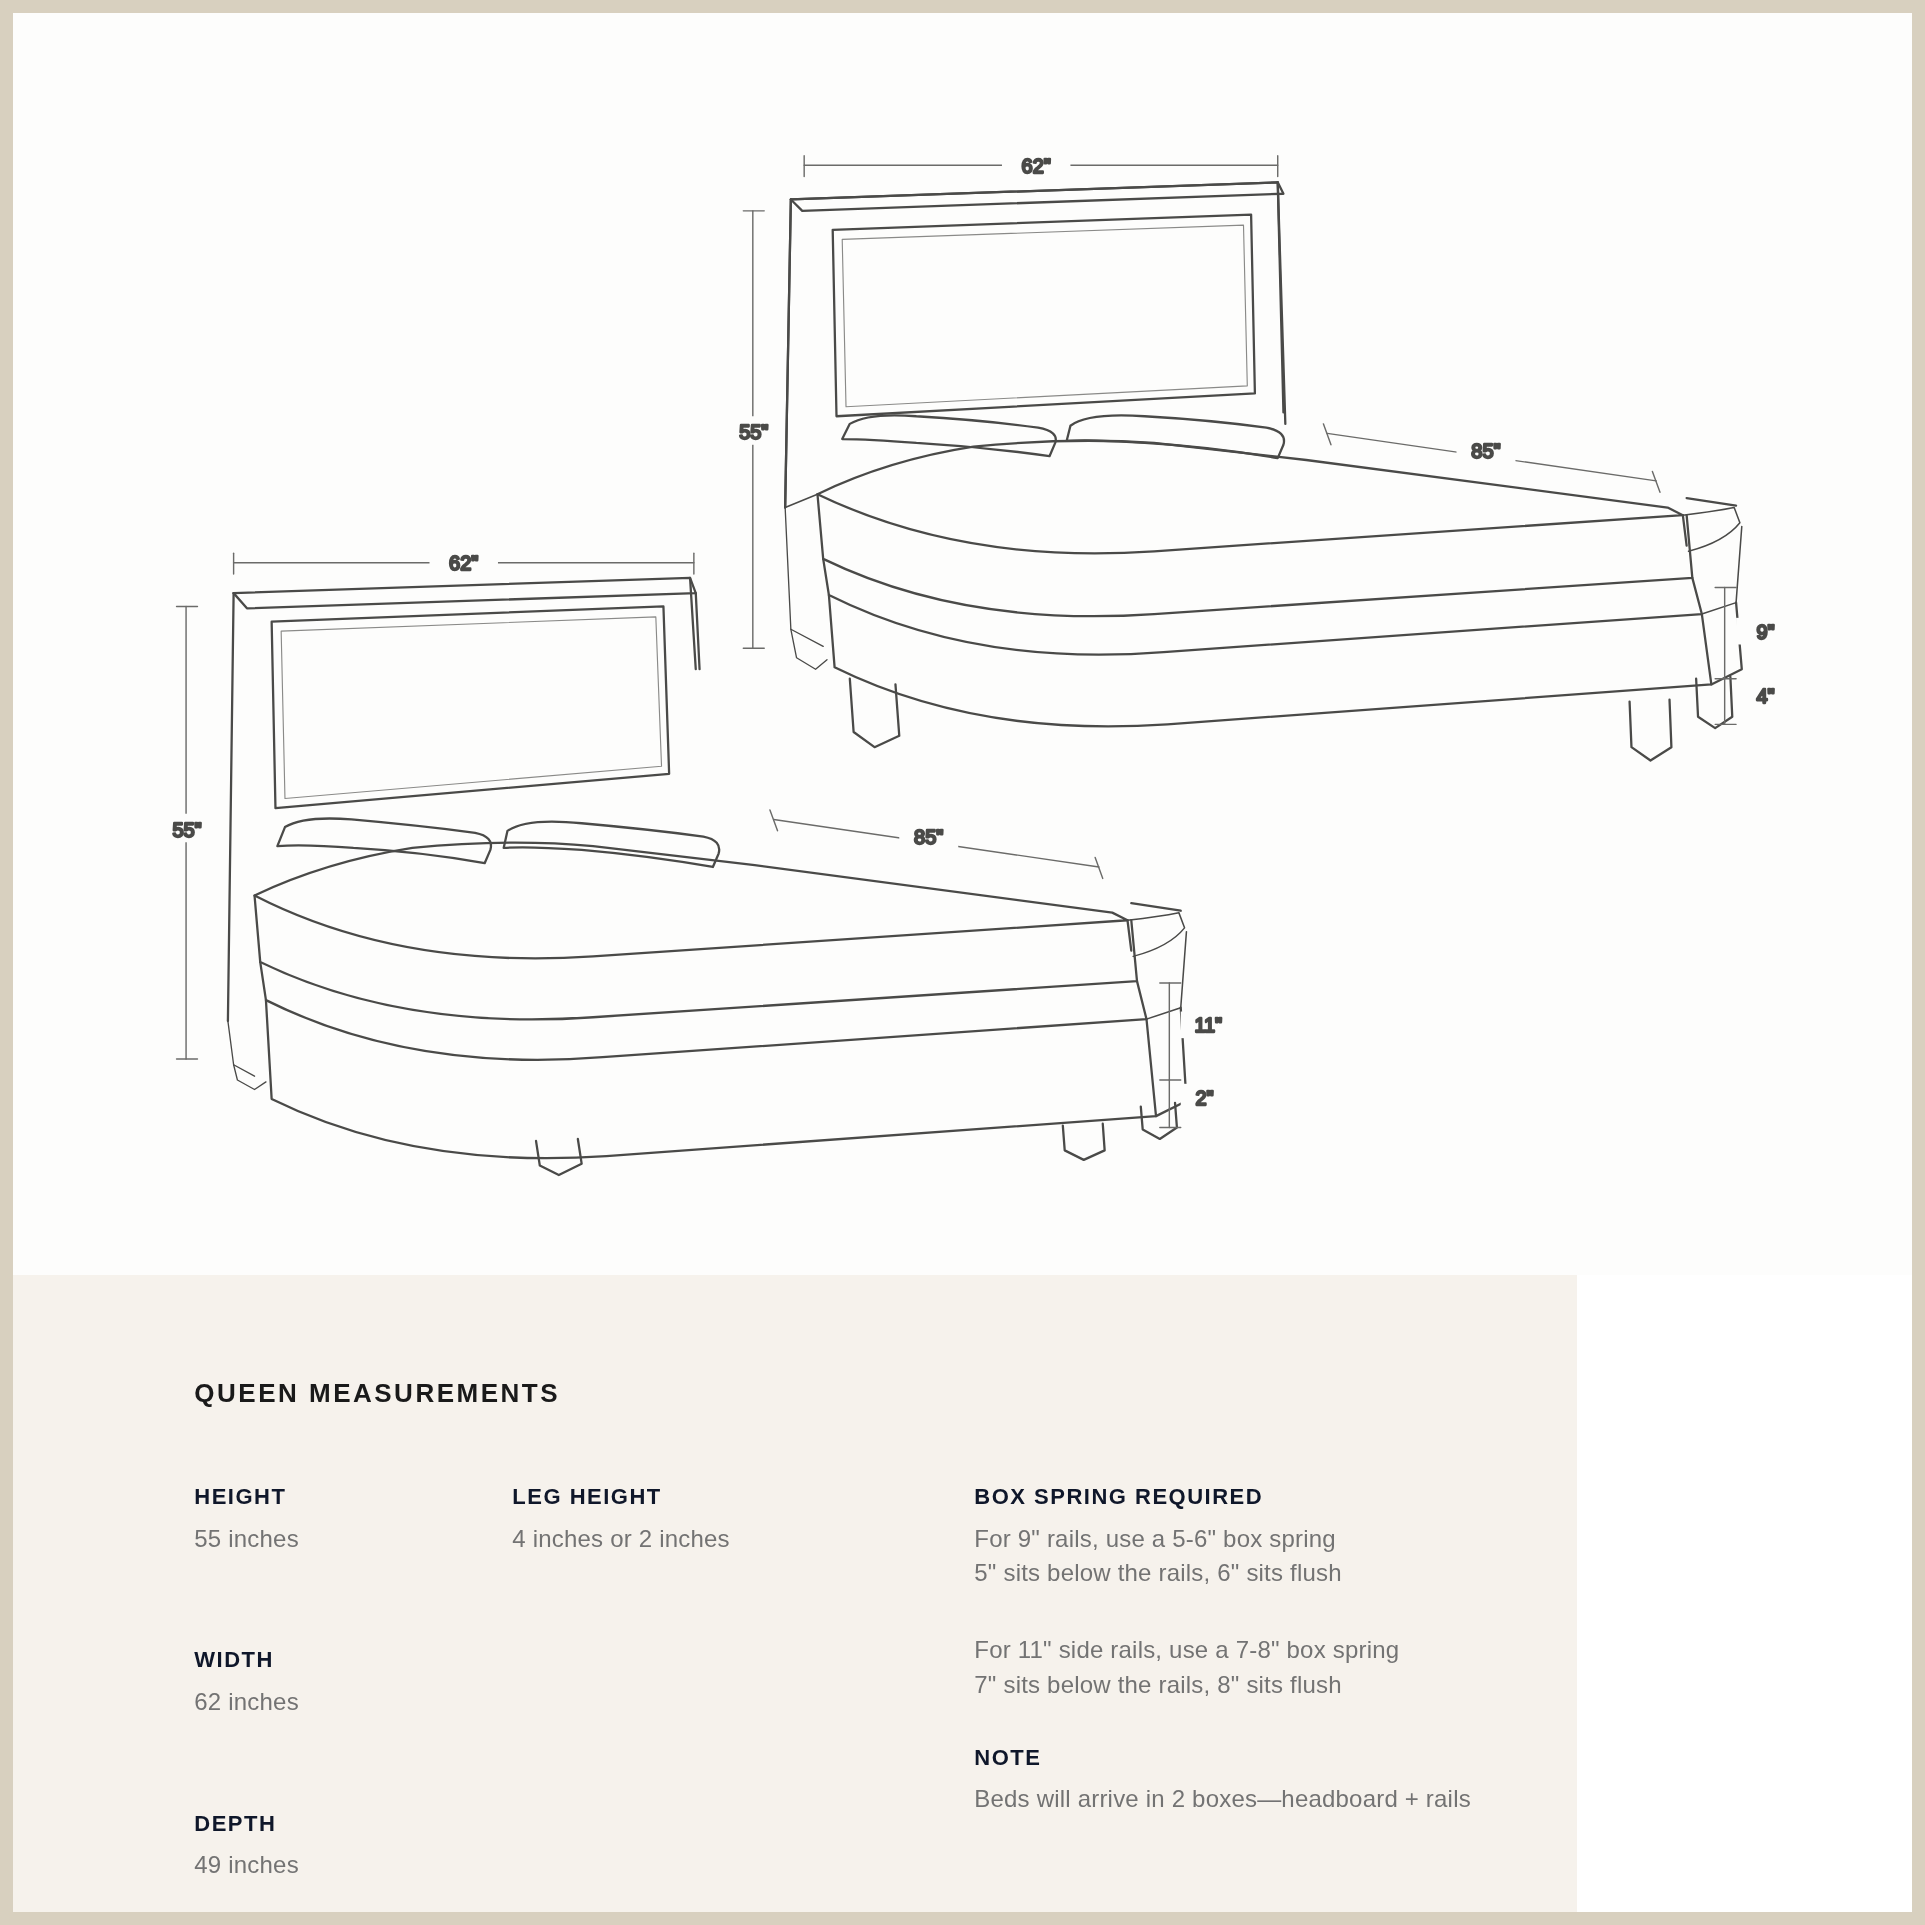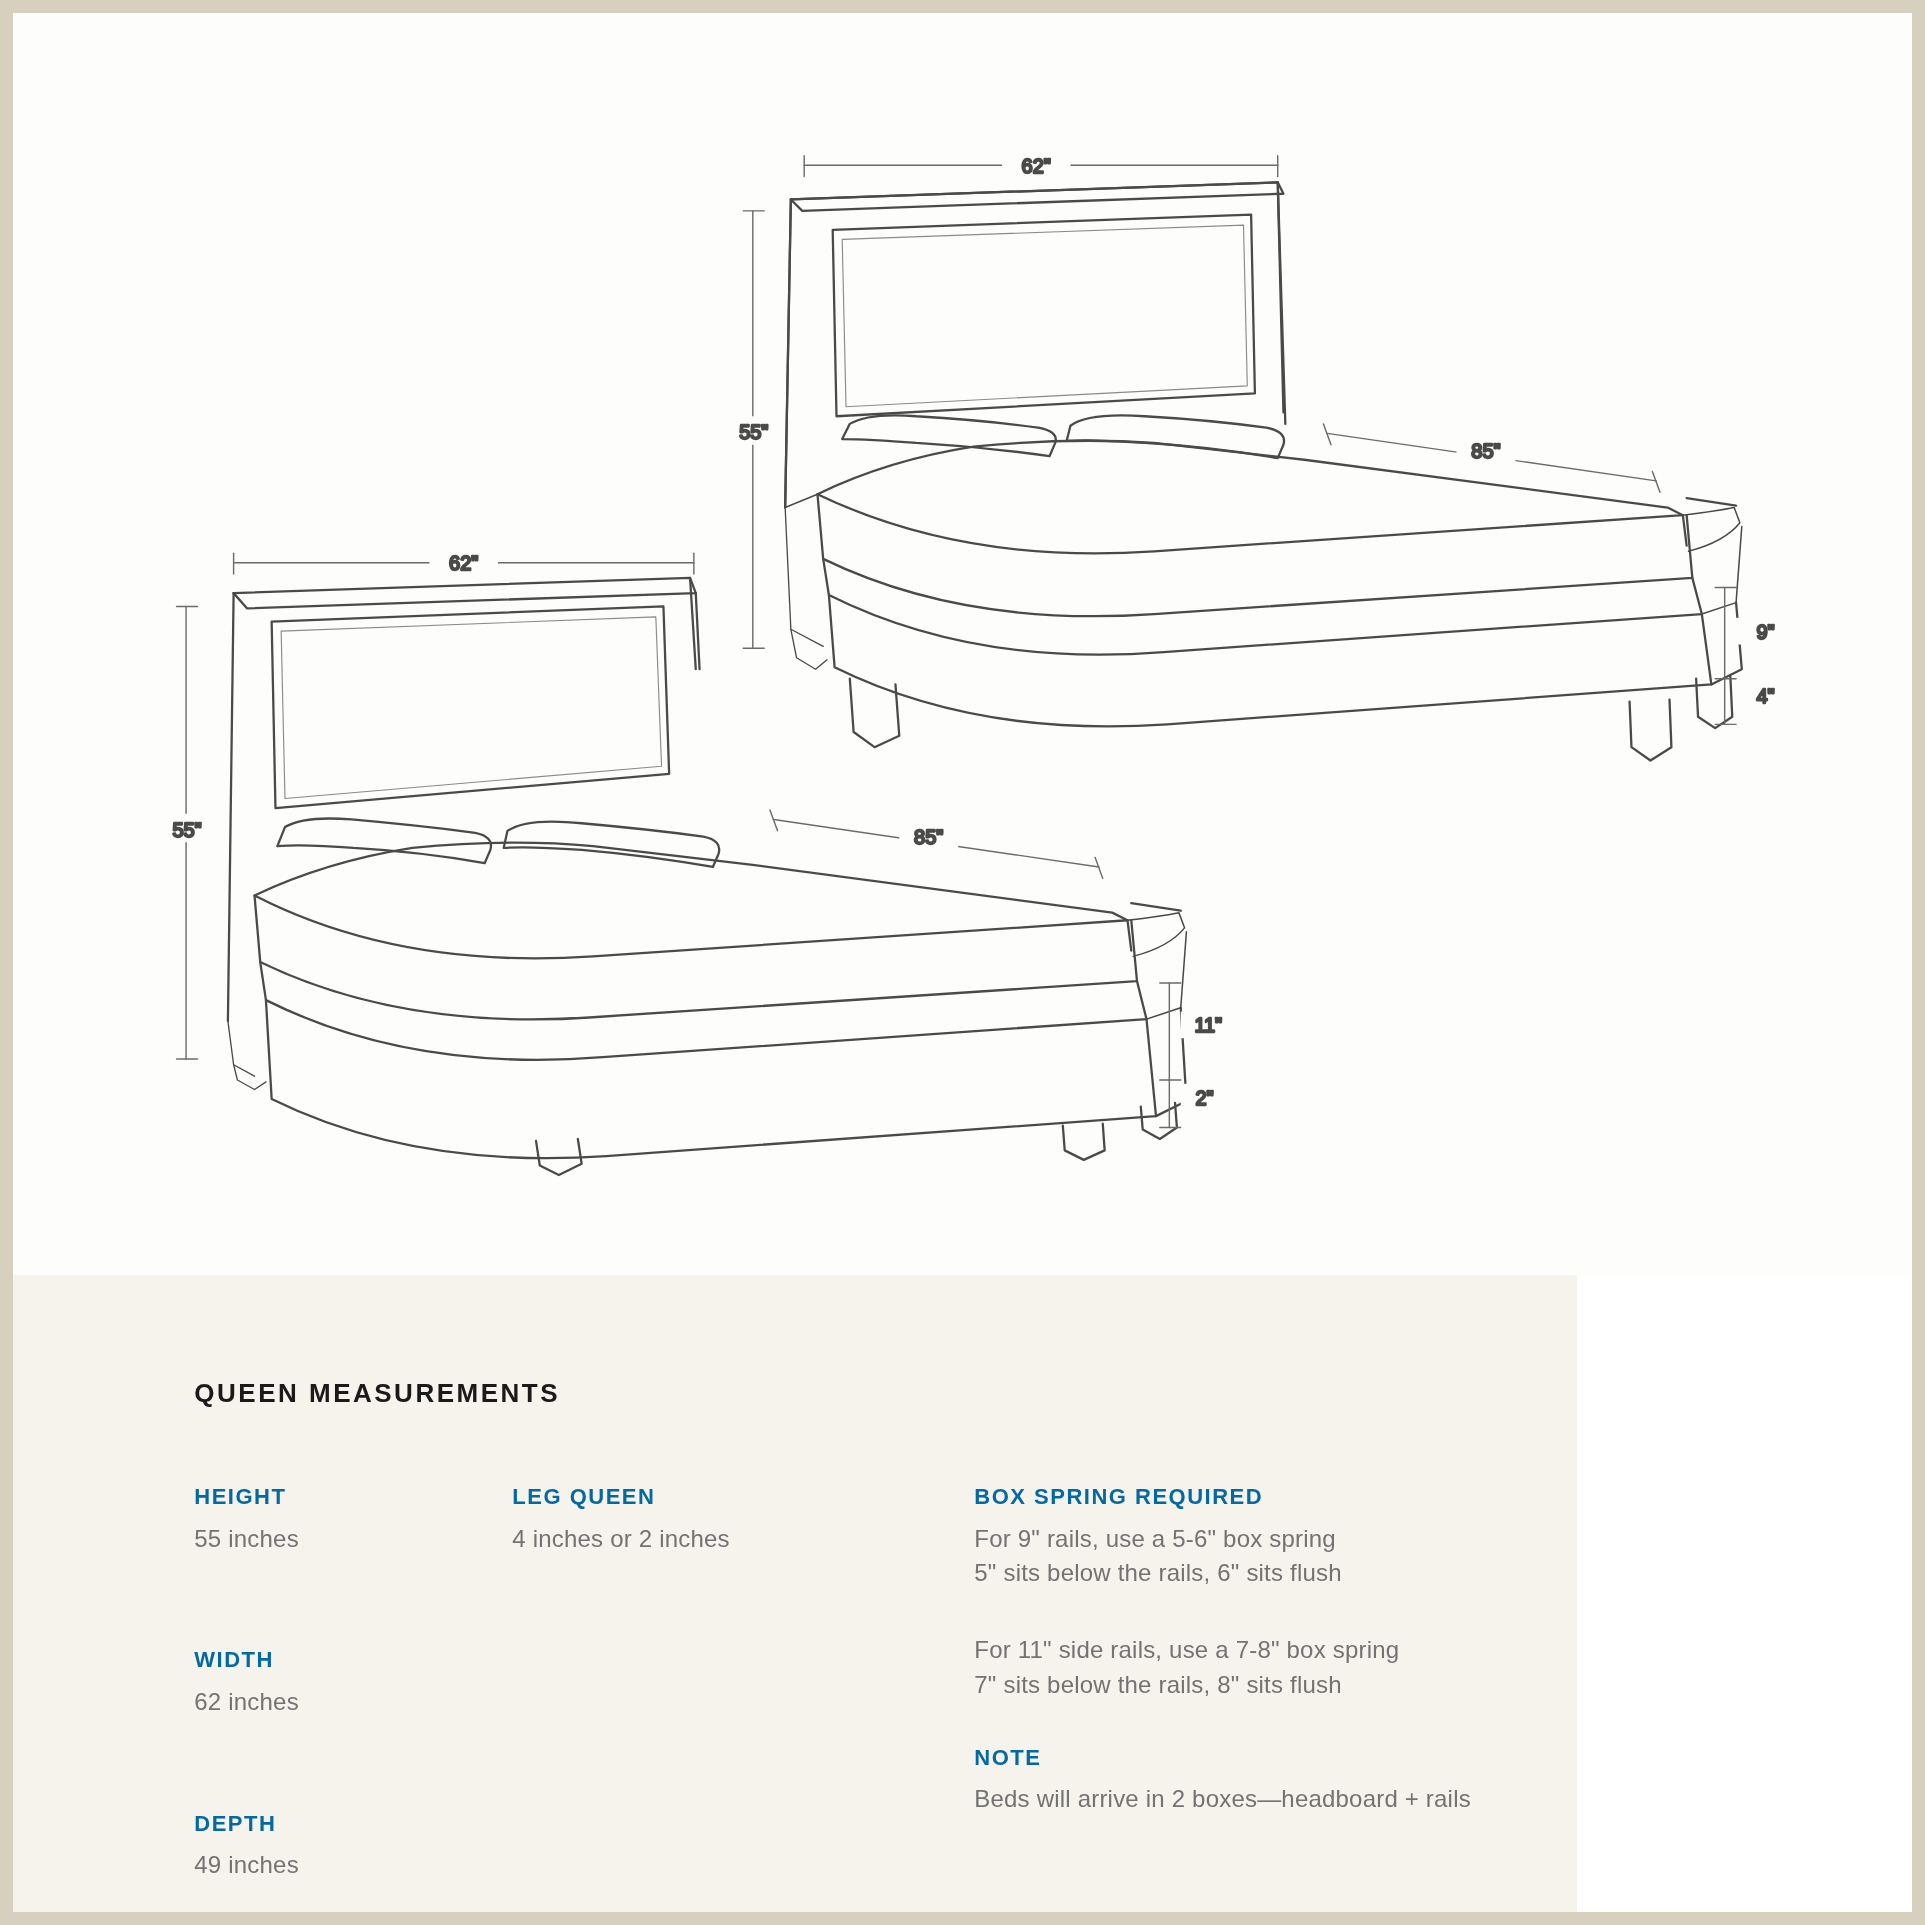--- a/index.html
+++ b/index.html
@@ -57,21 +57,21 @@
   .col-1 { left: 181px; width: 285px; }
   .col-2 { left: 499px; width: 342px; }
   .col-3 { left: 961px; width: 799px; }
 
   .spec-block { margin-bottom: 91px; }
   .spec-block:last-child { margin-bottom: 0; }
   .spec-label {
     font-size: 22px;
     font-weight: bold;
     letter-spacing: 1.5px;
-    color: #0369a1;
+    color: #0f172a;
     margin-bottom: 11.4px;
   }
   .spec-value {
     font-size: 24px;
     color: #737373;
     letter-spacing: 0.2px;
     line-height: 1.45;
   }
   .note-block { margin-top: 0; }
   .gap-block { margin-bottom: 42px; }
@@ -259,21 +259,21 @@
         <div class="spec-value">62 inches</div>
       </div>
       <div class="spec-block">
         <div class="spec-label">DEPTH</div>
         <div class="spec-value">49 inches</div>
       </div>
     </div>
 
     <div class="col col-2">
       <div class="spec-block">
-        <div class="spec-label">LEG QUEEN</div>
+        <div class="spec-label">LEG HEIGHT</div>
         <div class="spec-value">4 inches or 2 inches</div>
       </div>
     </div>
 
     <div class="col col-3">
       <div class="spec-block gap-block">
         <div class="spec-label">BOX SPRING REQUIRED</div>
         <div class="spec-value">For 9" rails, use a 5-6" box spring</div>
         <div class="spec-value">5" sits below the rails, 6" sits flush</div>
       </div>

